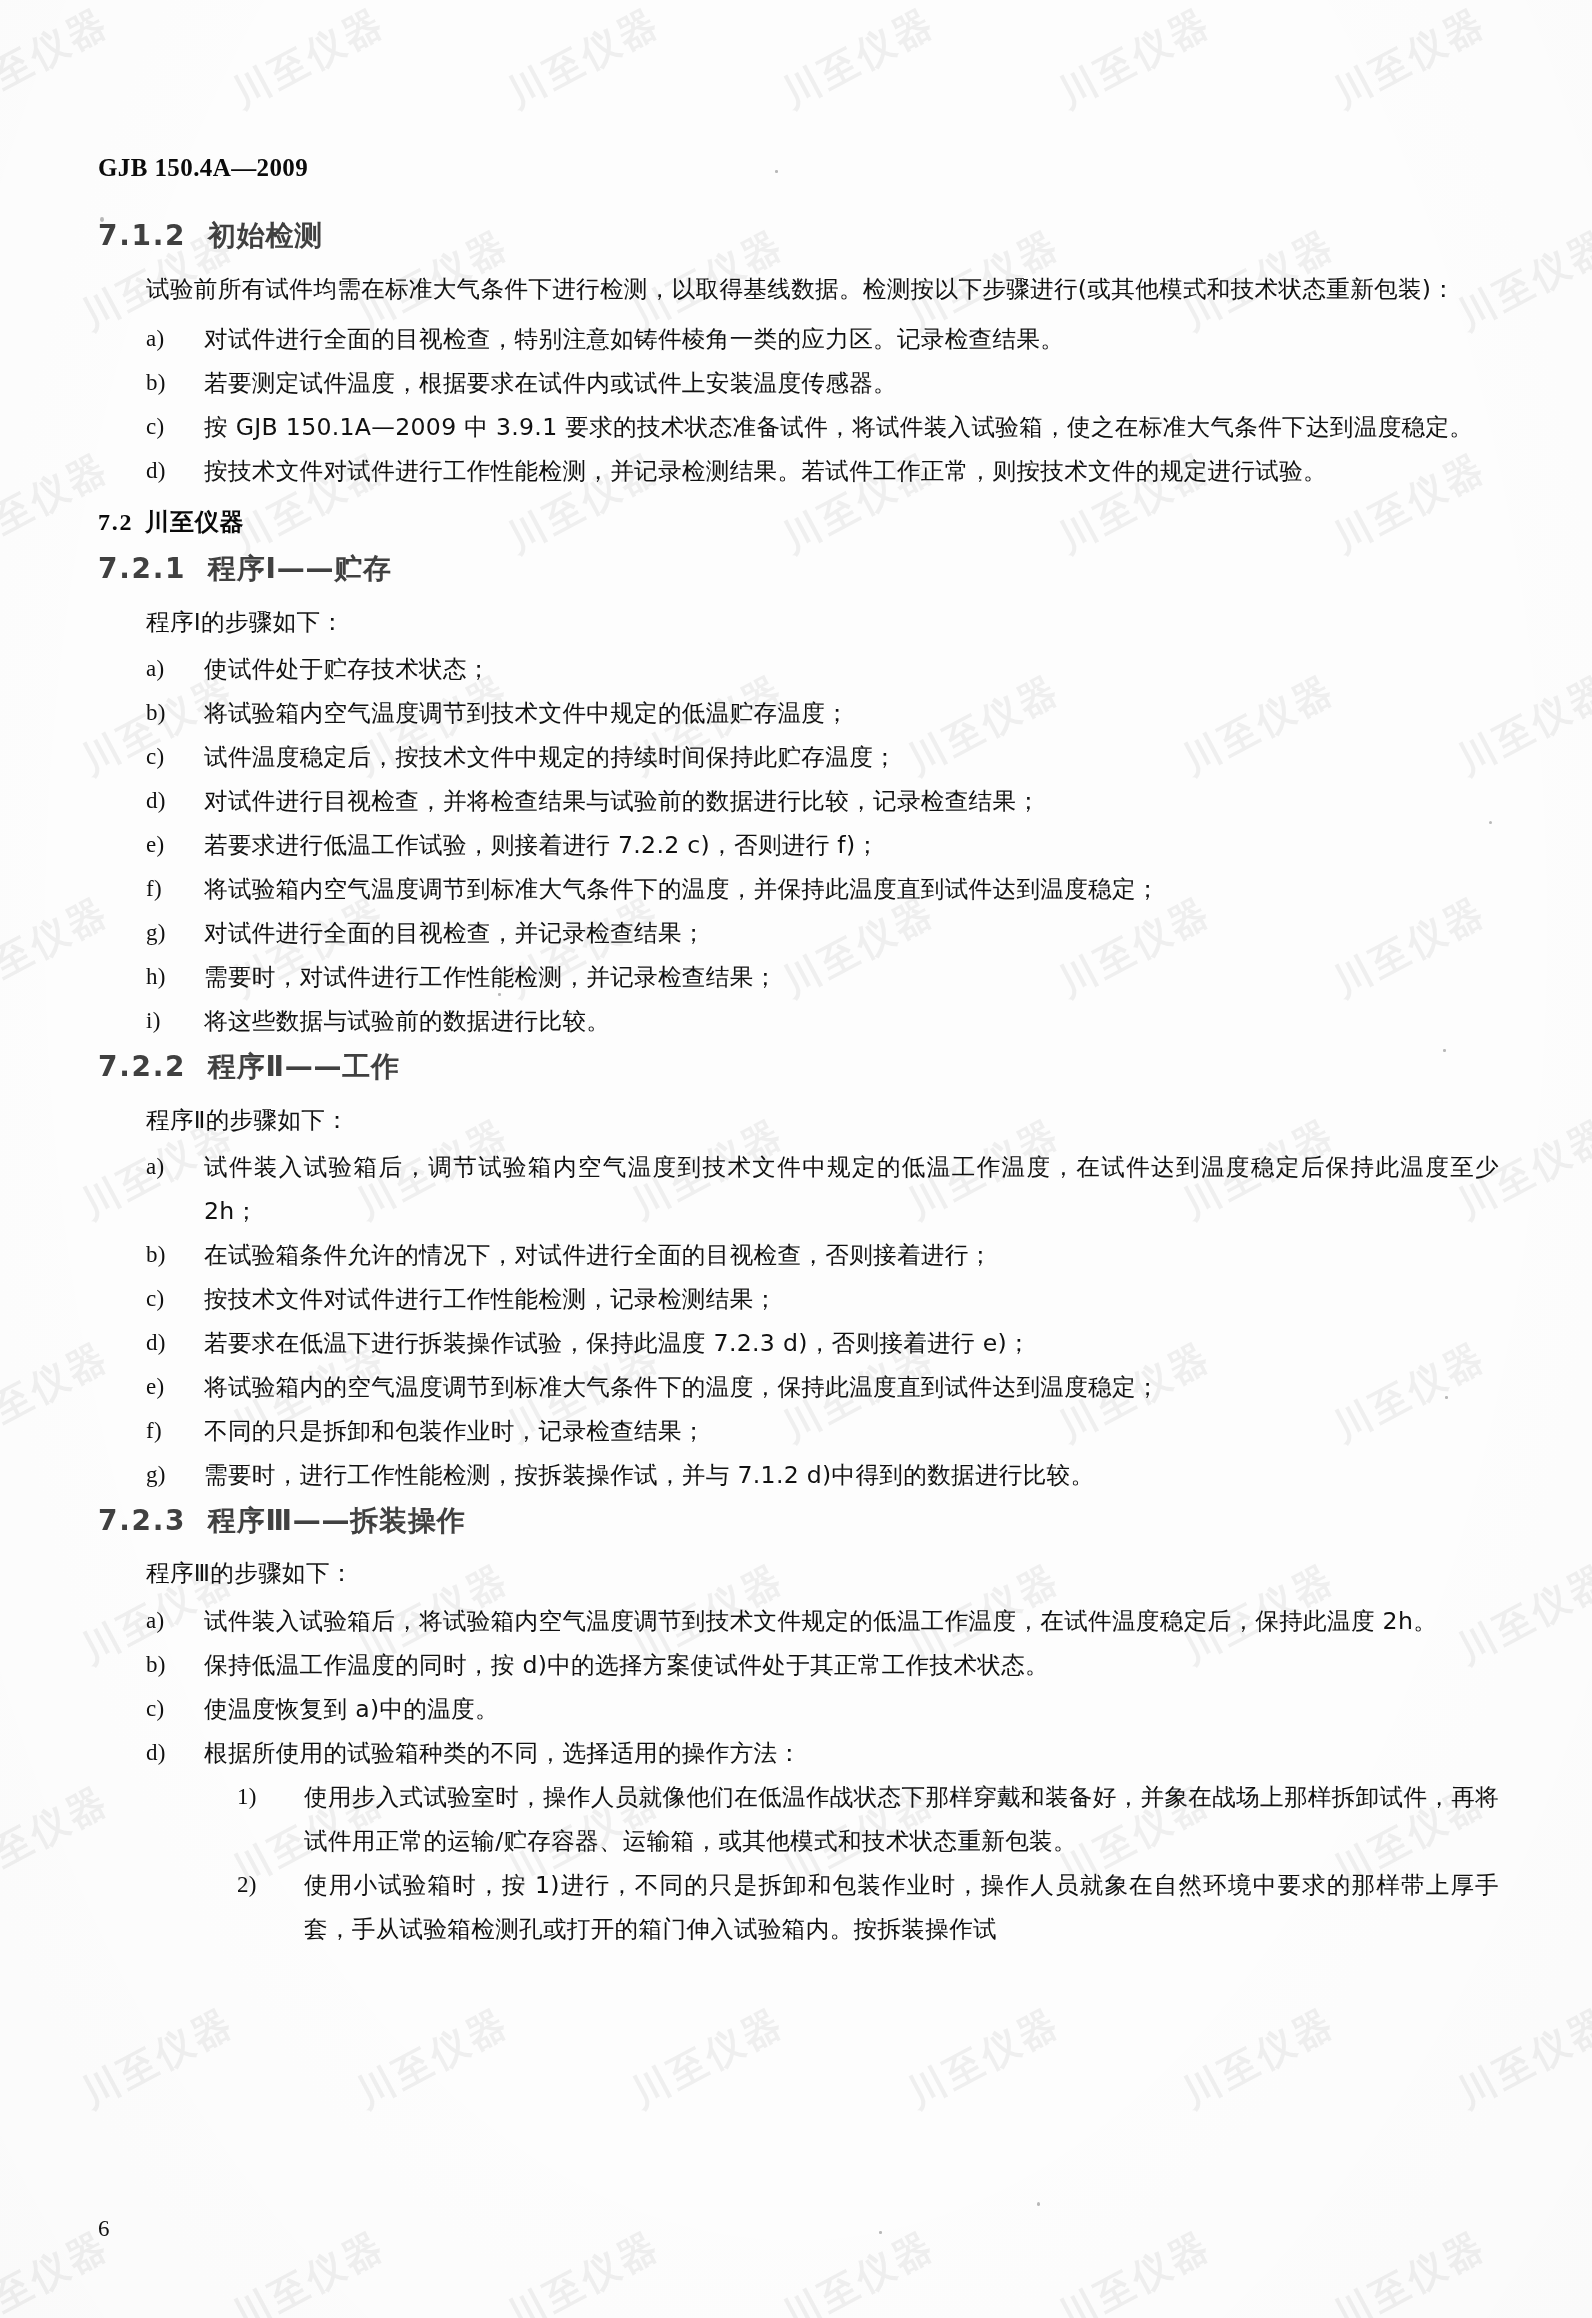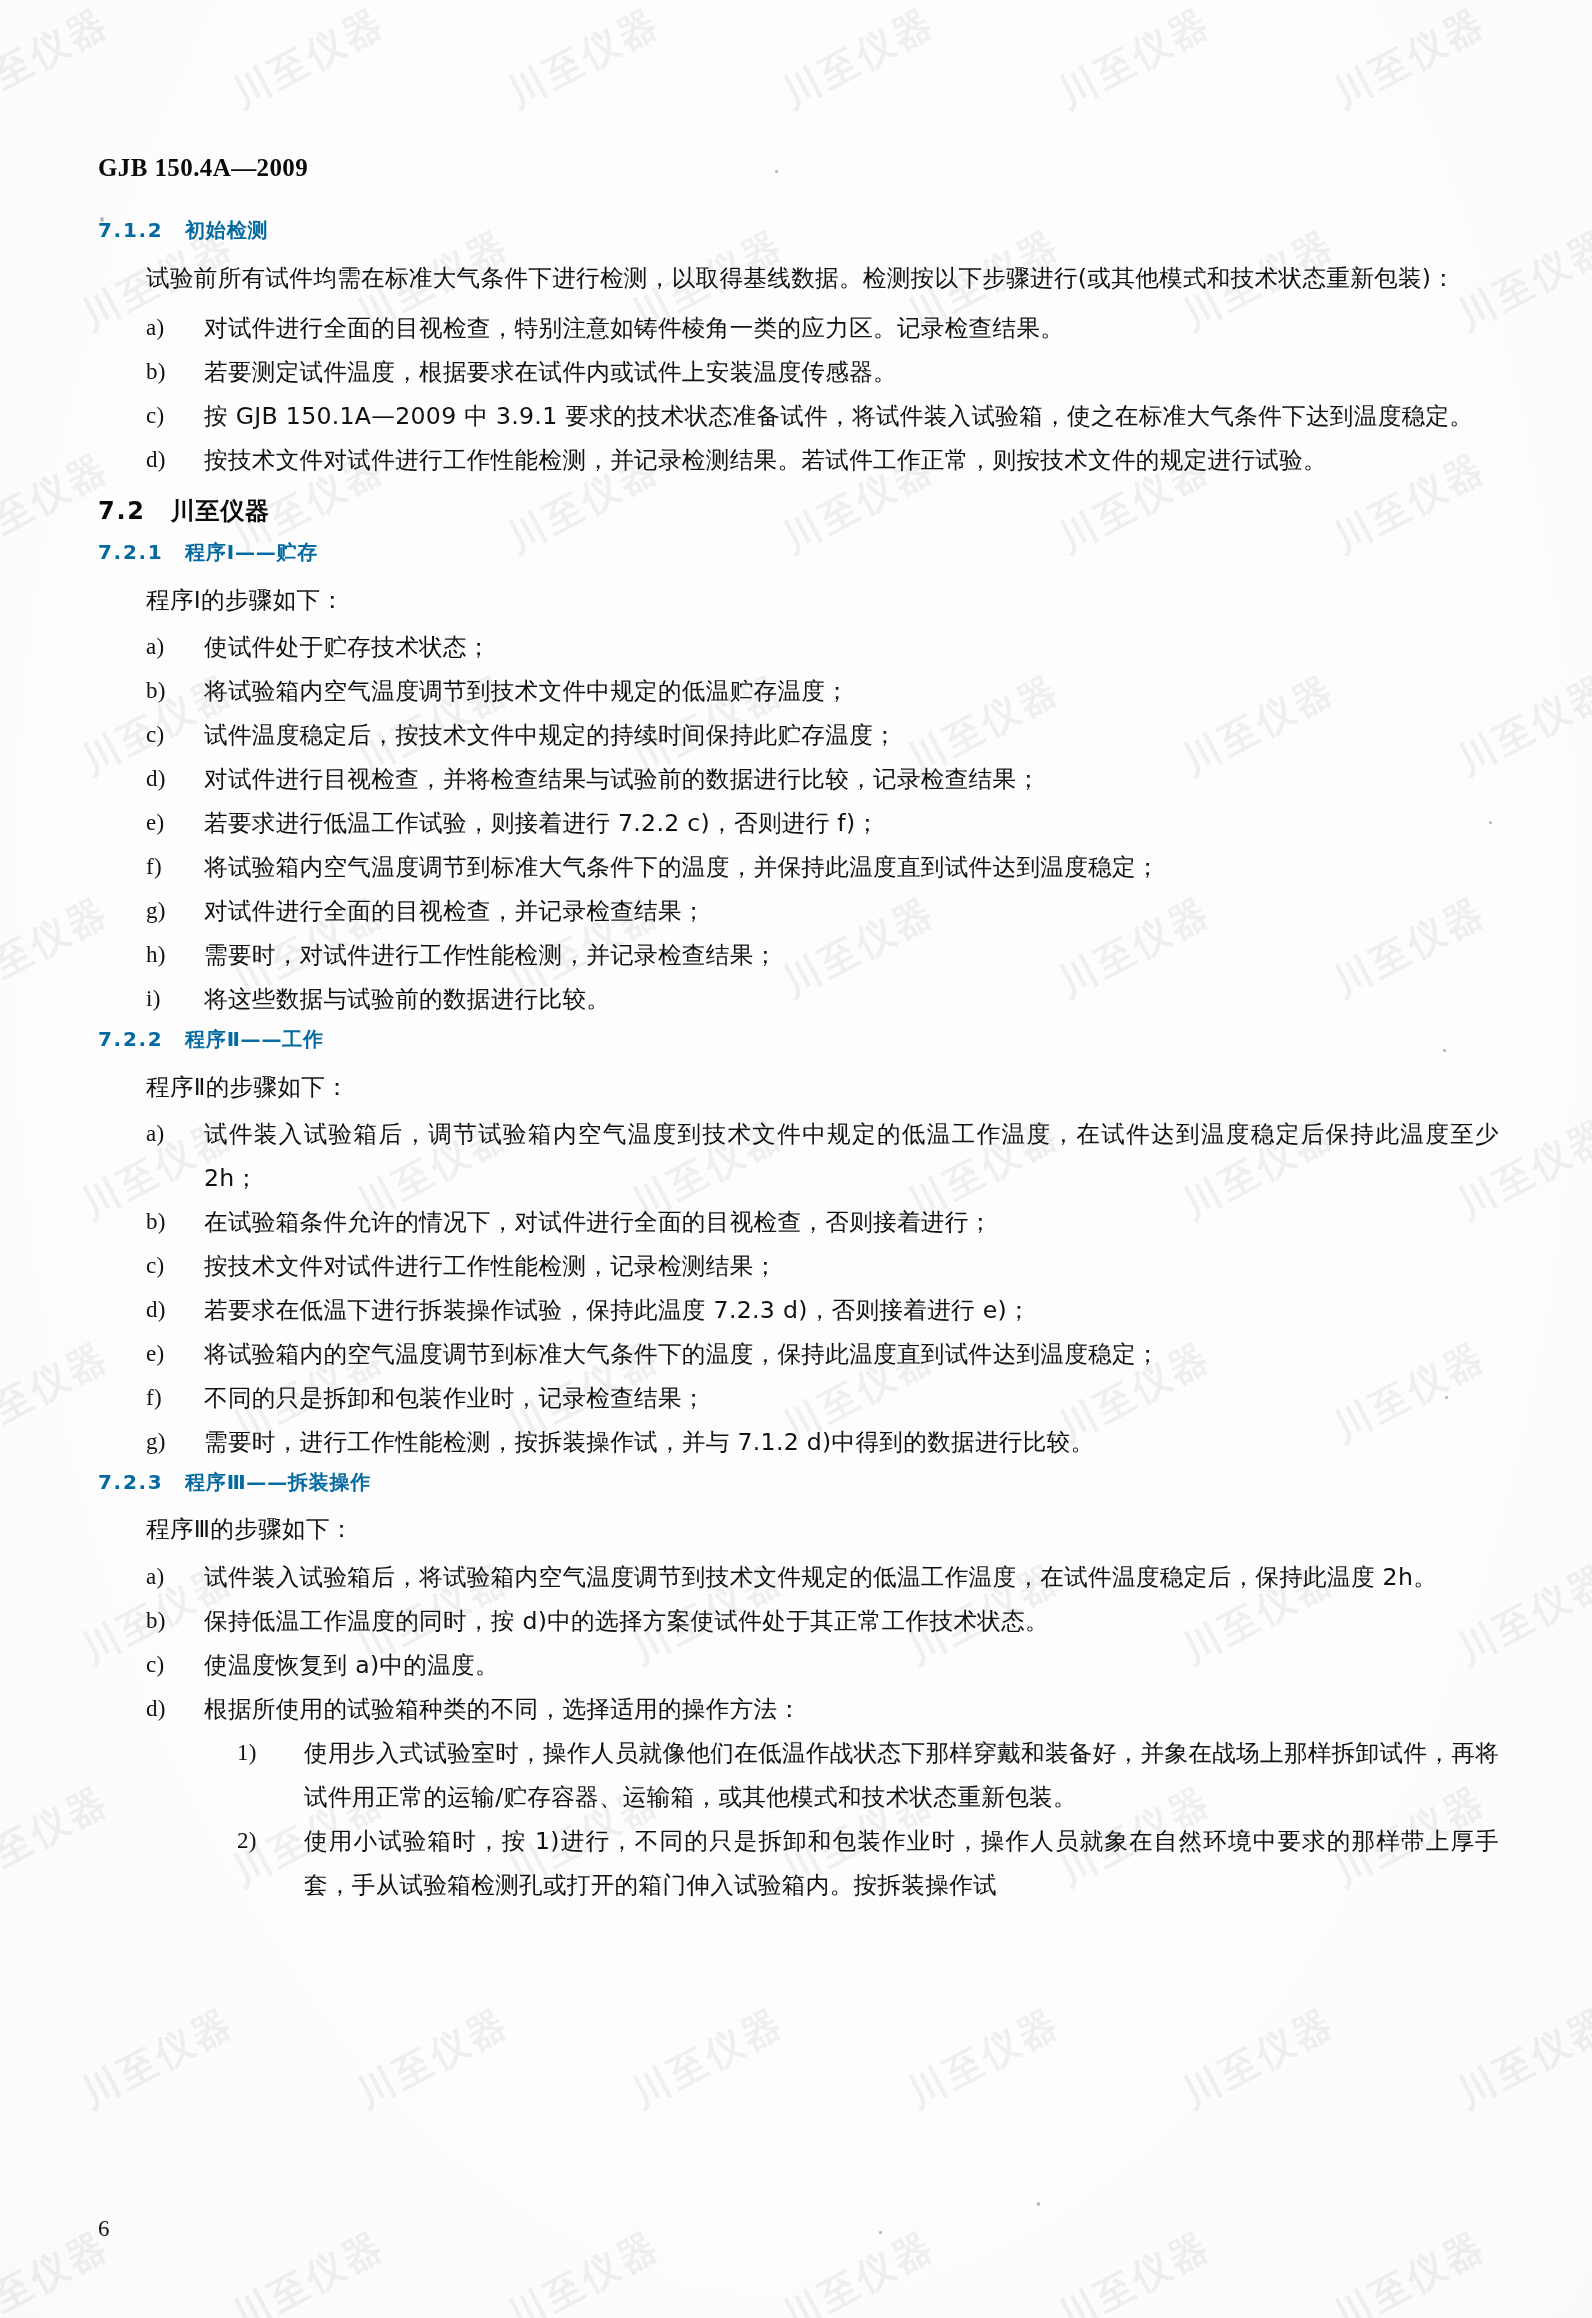--- a/index.html
+++ b/index.html
@@ -65,37 +65,37 @@
   .content{
     position:absolute;
     left:98px;
     top:217px;
     width:1401px;
     color:#111;
   }
 
   .h3{
     font-family:"DejaVu Sans","Liberation Sans",sans-serif;
-    font-size:20px;
+    font-size:28px;
     font-weight:700;
     margin:0 0 11.6px 0;
     letter-spacing:0.8px;
-    color:#0369a1;
+    color:#404040;
   }
   .h3 .num{ margin-right:21.6px; letter-spacing:1.7px;}
 
   .h2{
     font-family:"DejaVu Sans","Liberation Sans",sans-serif;
     font-size:24px;
     font-weight:700;
     margin:13.3px 0 11.6px 0;
     letter-spacing:0.8px;
     color:#0a0a0a;
   }
-  .h2 .num{ margin-right:25px; letter-spacing:1.7px;}
+  .h2 .num{ margin-right:12px; letter-spacing:1.7px;font-family:Liberation Serif, serif;}
 
   p.para{
     font-family:"DejaVu Sans","Liberation Sans",sans-serif;
     font-size:23.6px;
     line-height:44px;
     margin:0 0 6.6px 0;
     text-indent:48px;
     letter-spacing:0.3px;
     color:#111;
     text-align:justify;

